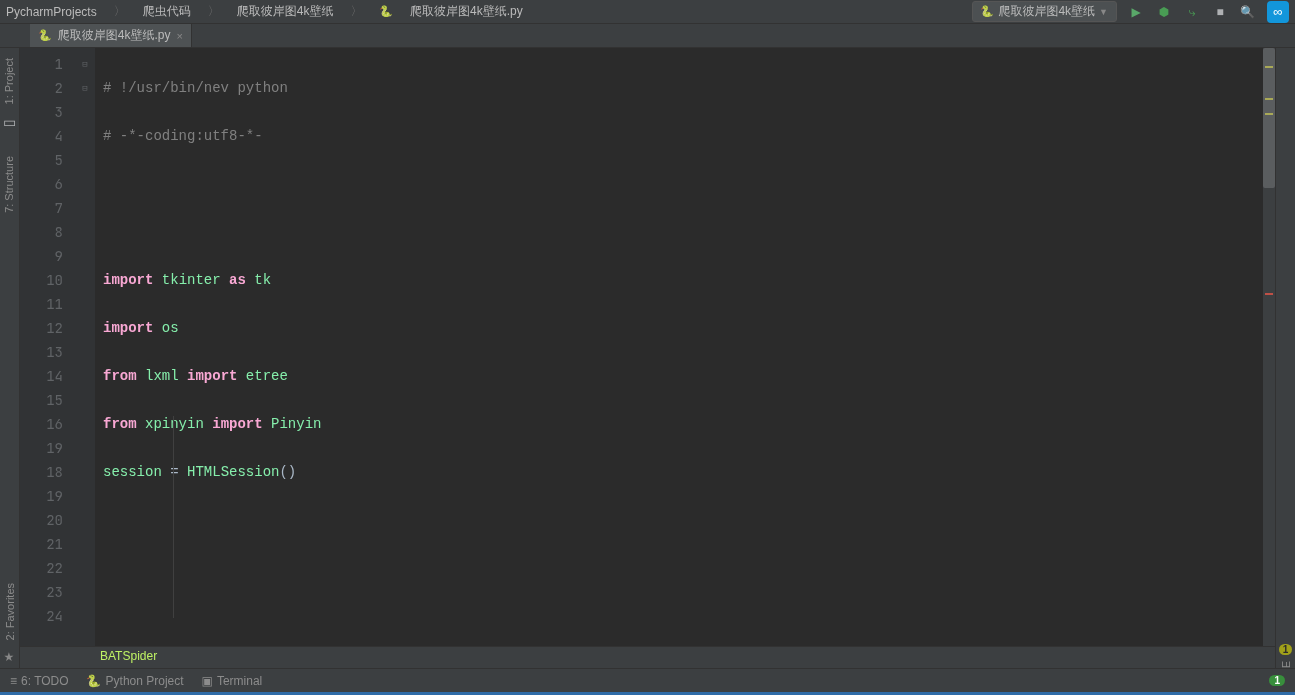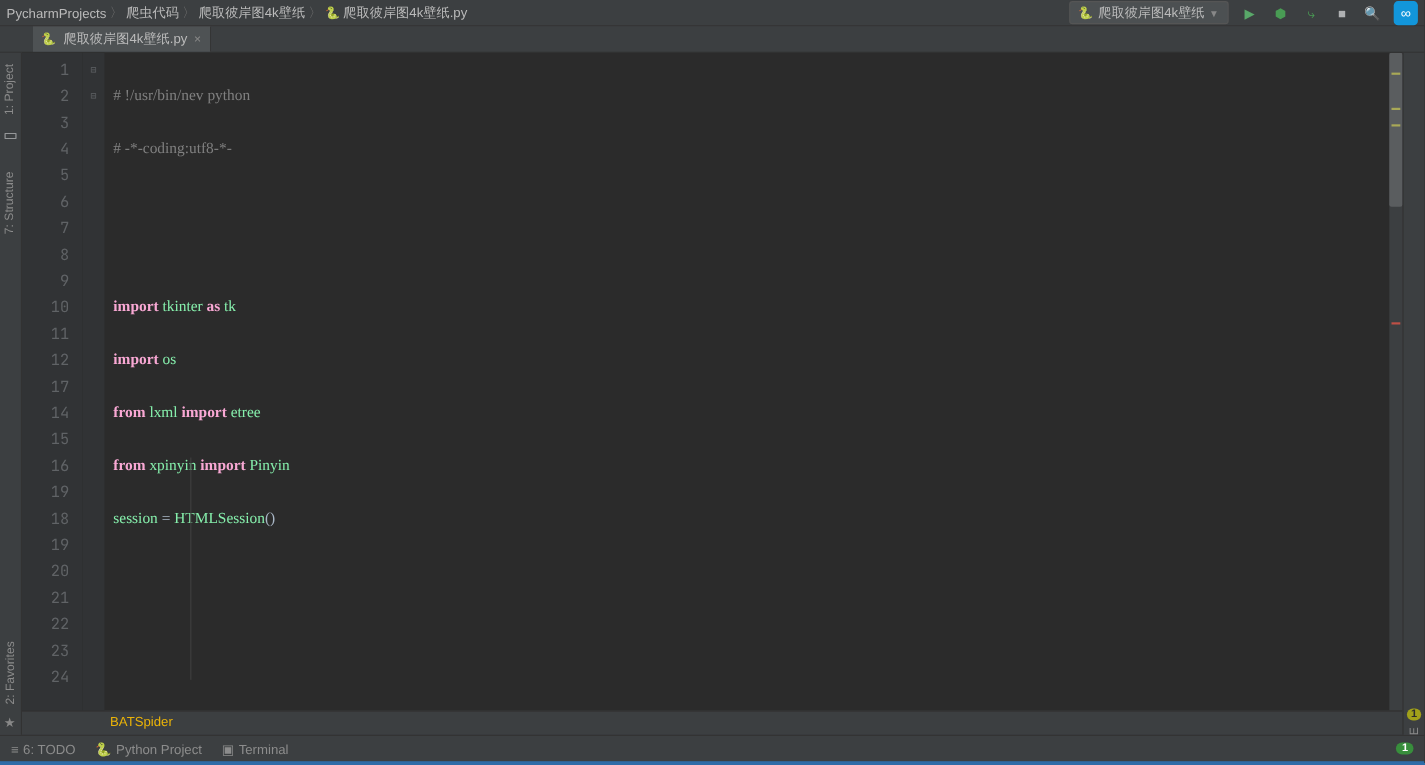--- a/index.html
+++ b/index.html
@@ -13,21 +13,21 @@
   height: 695px;
 }
 .topbar {
   display: flex;
   align-items: center;
   height: 24px;
   background: #3c3f41;
   padding: 0 6px;
   border-bottom: 1px solid #323232;
 }
-.breadcrumbs { display: flex; align-items: center; gap: 3px; flex: 1; }
+.breadcrumbs { display: flex; align-items: center; gap: 17px; flex: 1; }
 .crumb { color: #bbbbbb; cursor: pointer; }
 .crumb-sep { color: #6e6e6e; }
 .pyicon { color: #8cc265; font-size: 11px; }
 .top-right { display: flex; align-items: center; gap: 10px; }
 .run-sel {
   display: flex; align-items: center; gap: 4px;
   border: 1px solid #555; border-radius: 3px;
   padding: 1px 8px; background: #4c5052;
 }
 .run-sel .chev { color: #888; font-size: 9px; }
@@ -93,42 +93,42 @@
   padding: 4px 0;
   font-family: monospace;
   font-size: 9px;
   line-height: 24px;
   color: #606366;
   text-align: center;
 }
 .code-area {
   flex: 1;
   padding: 4px 0 4px 8px;
-  font-family: Liberation Serif, serif;
+  font-family: Liberation Mono, monospace;
   font-size: 14px;
   line-height: 24px;
   white-space: pre;
   overflow: hidden;
   position: relative;
 }
 .code-line { height: 24px; }
 .indent-guide { position: absolute; top: 368px; bottom: 28px; width: 1px; background: #404040; }
 
 .c-comment { color: #808080; }
 .c-kw { color: #f9a8d4; font-weight: bold;}
 .c-id { color: #86efac; }
 .c-op { color: #a9b7c6; }
 .c-paren { color: #a9b7c6; }
 
 .crumb-trail {
   height: 22px;
   background: #3c3f41;
   border-top: 1px solid #323232;
   padding: 2px 10px 0 80px;
-  color: #eab308;
+  color: #bef264;
   font-size: 12px;
 }
 
 .right-gutter {
   width: 20px;
   background: #3c3f41;
   border-left: 1px solid #323232;
   display: flex;
   flex-direction: column;
   justify-content: flex-end;
@@ -226,21 +226,21 @@
         <div>3</div>
         <div>4</div>
         <div>5</div>
         <div>6</div>
         <div>7</div>
         <div>8</div>
         <div>9</div>
         <div>10</div>
         <div>11</div>
         <div>12</div>
-        <div>17</div>
+        <div>13</div>
         <div>14</div>
         <div>15</div>
         <div>16</div>
         <div>19</div>
         <div>18</div>
         <div>19</div>
         <div>20</div>
         <div>21</div>
         <div>22</div>
         <div>23</div>

